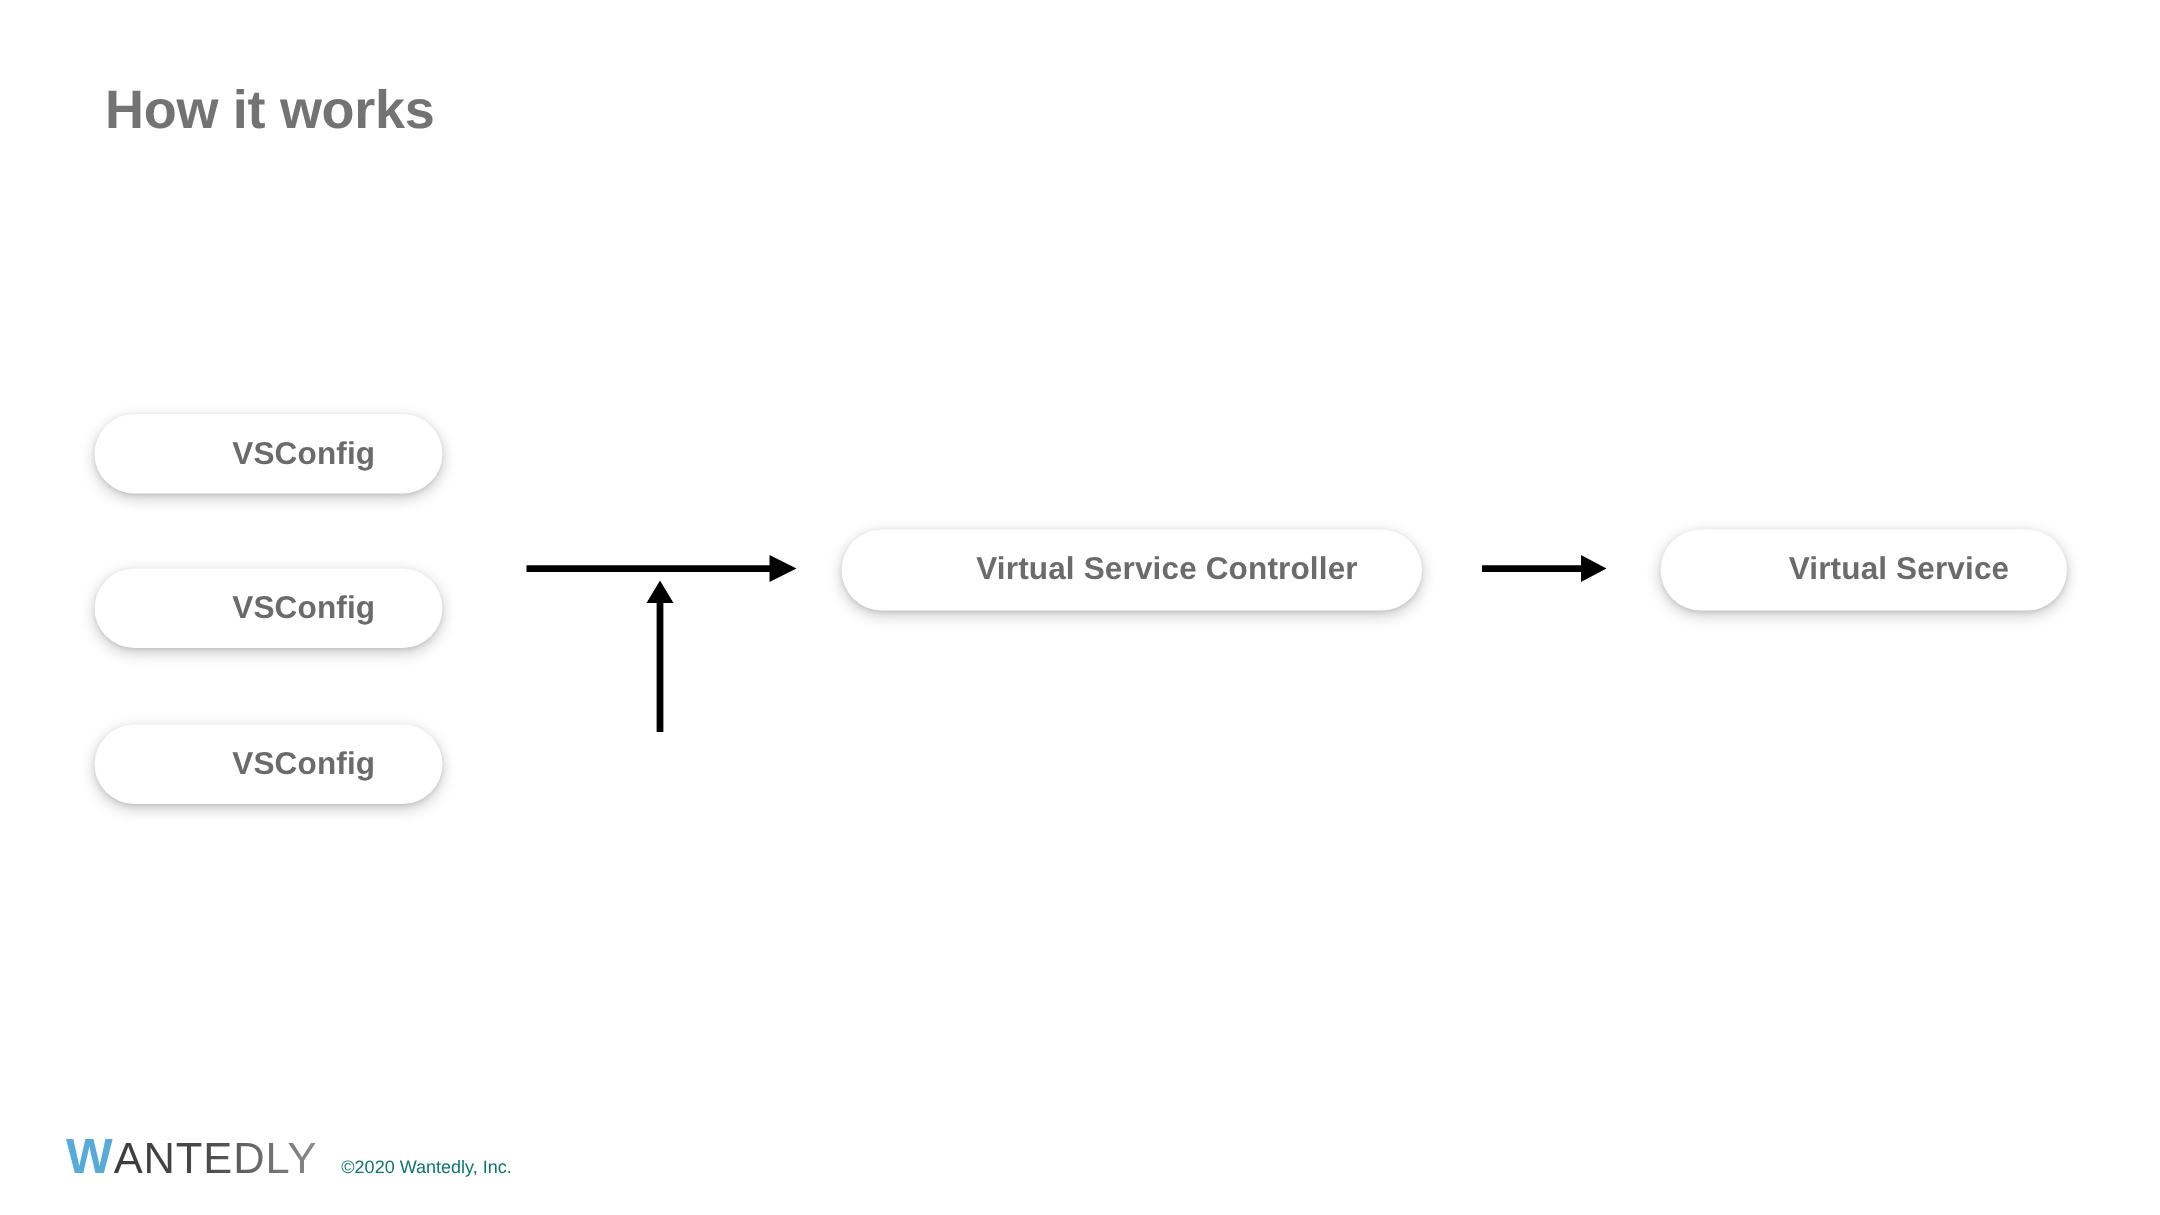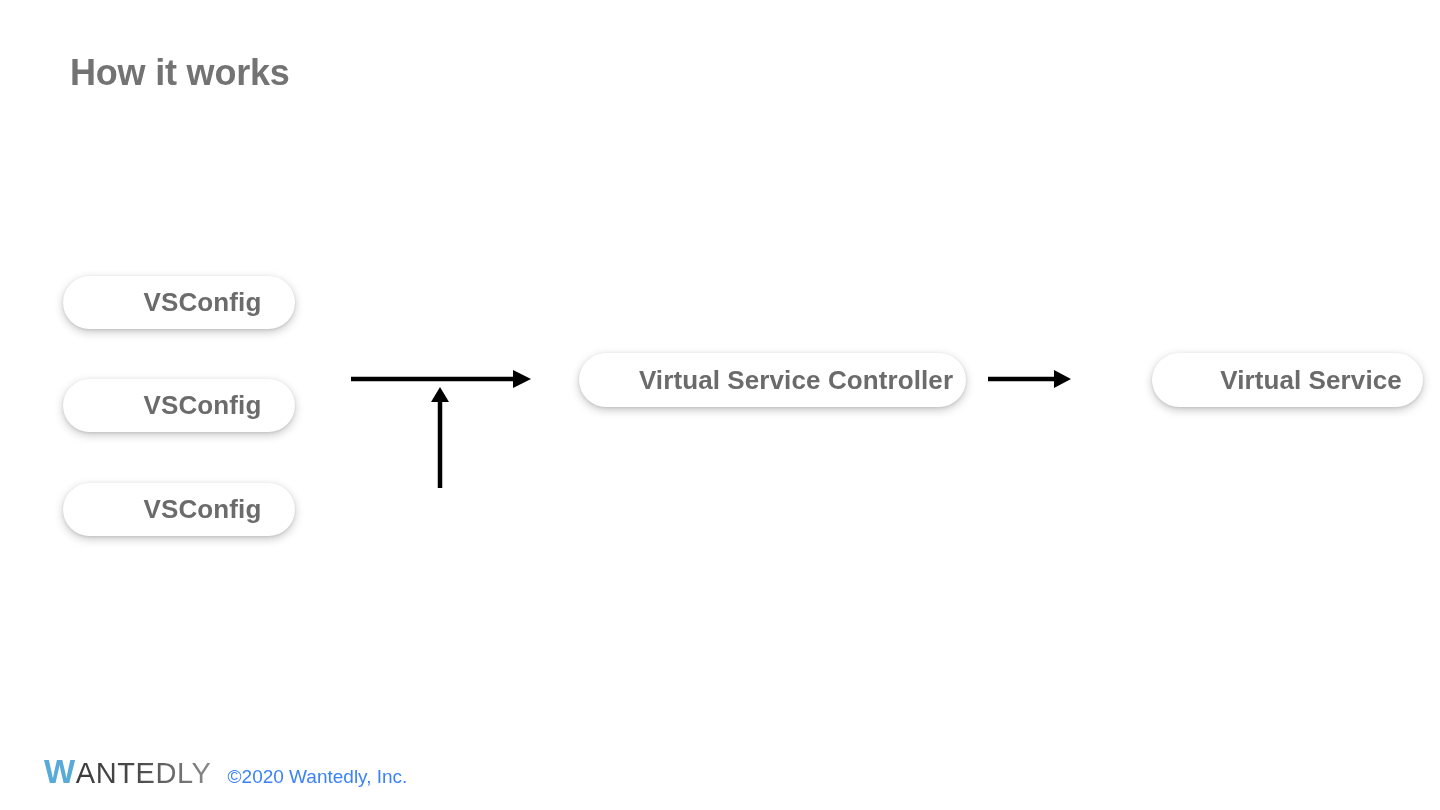--- a/index.html
+++ b/index.html
@@ -38,34 +38,34 @@
     position: absolute;
     background: #ffffff;
     border-radius: 999px;
     box-shadow: 0 3px 10px rgba(0,0,0,0.22), 0 1px 3px rgba(0,0,0,0.10);
     display: flex;
     align-items: center;
     justify-content: center;
     box-sizing: border-box;
   }
   .pill-label {
-    font-size: 26px;
+    font-size: 21px;
     font-weight: bold;
     color: #6b6b6b;
     white-space: nowrap;
     letter-spacing: 0.1px;
     margin-left: 47px;
   }
 
   .pill-vsconfig-1 { left: 63px;   top: 276px; width: 232px; height: 53px; }
   .pill-vsconfig-2 { left: 63px;   top: 379px; width: 232px; height: 53px; }
   .pill-vsconfig-3 { left: 63px;   top: 483px; width: 232px; height: 53px; }
   .pill-default    { left: 325px;  top: 510px; width: 231px; height: 53px; }
-  .pill-controller { left: 579px;  top: 353px; width: 387px; height: 54px; }
-  .pill-service    { left: 1152px; top: 353px; width: 271px; height: 54px; }
+  .pill-controller { left: 561px;  top: 353px; width: 387px; height: 54px; }
+  .pill-service    { left: 1107px; top: 353px; width: 271px; height: 54px; }
 
   
   .arrow-svg {
     position: absolute;
     overflow: visible;
   }
   .arrow-h1 { left: 345px; top: 362px;  width: 195px; height: 34px; }
   .arrow-v1 { left: 420px; top: 382px;  width: 42px;  height: 112px; }
   .arrow-h2 { left: 982px; top: 362px;  width: 98px;  height: 34px; }
 
@@ -93,22 +93,22 @@
     line-height: 1;
   }
   .logo-rest {
     background: linear-gradient(to right, #3b3b3b 0%, #4a4a4a 45%, #8c8c8c 100%);
     -webkit-background-clip: text;
     background-clip: text;
     color: transparent;
     font-weight: normal;
   }
   .copyright {
-    font-size: 19px;
-    color: #3b82f6;
+    font-size: 12px;
+    color: #0f766e;
     white-space: nowrap;
   }
 </style>
 </head>
 <body>
 
 <div class="slide">
 
   <div class="slide-title">How it works</div>
 

